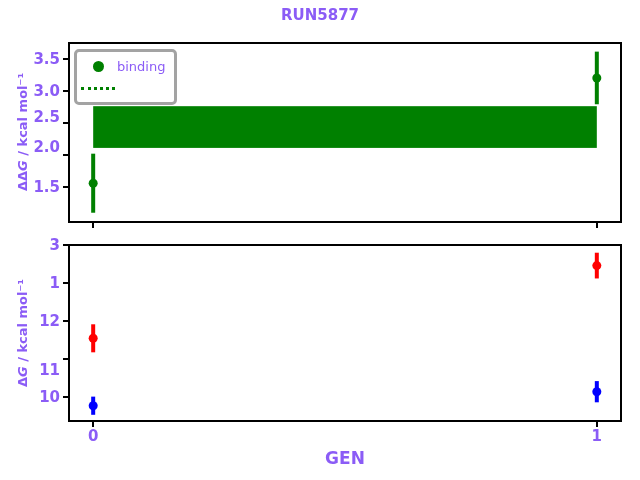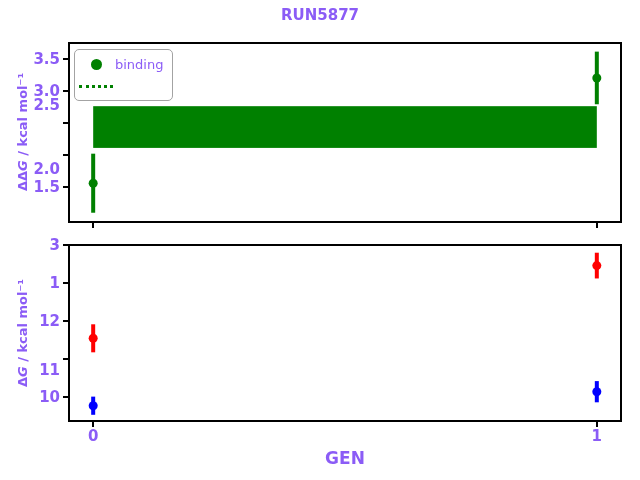--- a/index.html
+++ b/index.html
@@ -9,21 +9,21 @@
             font-size:15px;font-weight:bold;}
   .axes-svg{position:absolute;display:block;}
   .ylabel{position:absolute;font-size:13px;font-weight:bold;white-space:nowrap;
           transform:translate(-50%,-50%) rotate(-90deg);}
   .xlabel{position:absolute;font-size:17px;font-weight:bold;text-align:center;}
   .ticklabel{position:absolute;font-size:15px;font-weight:bold;line-height:16px;}
   .ylab{text-align:right;}
   .xlab{text-align:center;}
   .tickmark{position:absolute;background:#000;}
   .legend{position:absolute;background:rgba(255,255,255,0.88);
-          border:1px solid #a3a3a3;border-radius:5px;padding:3px 9px 3px 2px;}
+          border:3px solid #a3a3a3;border-radius:5px;padding:3px 9px 3px 2px;}
   .lrow{display:flex;align-items:center;height:22px;}
   .lmark{width:38px;display:flex;justify-content:center;align-items:center;flex:none;}
   .ldot{width:11px;height:11px;border-radius:50%;background:#008000;}
   .lline{width:34px;height:0;border-top:3px dotted #008000;}
   .llabel{font-size:13px;white-space:nowrap;}
   .mathlabel i{font-style:italic;}
 </style>
 </head>
 <body>
 
@@ -66,23 +66,23 @@
         <span class="lline" style="border-top-color: rgb(0, 128, 0);"></span>
         </span>
     </div>
   </div>
 
 
   <div class="xlabel" style="left:68px;top:448px;width:554px;">GEN</div>
 <div class="tickmark" style="left: 63px; top: 186.057px; width: 5px; height: 2px;"></div>
     <div class="ticklabel ylab" style="left: 20px; top: 179.057px; width: 40px;">1.5</div>
     <div class="tickmark" style="left: 63px; top: 153.965px; width: 5px; height: 2px;"></div>
-    <div class="ticklabel ylab" style="left: 20px; top: 161px; width: 40px;">2.0</div>
+    <div class="ticklabel ylab" style="left: 20px; top: 139px; width: 40px;">2.0</div>
     <div class="tickmark" style="left: 63px; top: 121.872px; width: 5px; height: 2px;"></div>
-    <div class="ticklabel ylab" style="left: 20px; top: 97px; width: 40px; text-align: right;">2.5</div>
+    <div class="ticklabel ylab" style="left: 20px; top: 109px; width: 40px; text-align: right;">2.5</div>
     <div class="tickmark" style="left: 63px; top: 89.7801px; width: 5px; height: 2px;"></div>
     <div class="ticklabel ylab" style="left: 20px; top: 82.7801px; width: 40px;">3.0</div>
     <div class="tickmark" style="left: 63px; top: 57.6879px; width: 5px; height: 2px;"></div>
     <div class="ticklabel ylab" style="left: 20px; top: 50.6879px; width: 40px;">3.5</div>
     <div class="tickmark" style="left: 92.1818px; top: 223px; width: 2px; height: 5px;"></div>
     <div class="tickmark" style="left: 595.818px; top: 223px; width: 2px; height: 5px;"></div>
     <div class="tickmark" style="left: 63px; top: 395.626px; width: 5px; height: 2px;"></div>
     <div class="ticklabel ylab" style="left: 20px; top: 388.626px; width: 40px;">10</div>
     <div class="tickmark" style="left: 63px; top: 357.753px; width: 5px; height: 2px;"></div>
     <div class="ticklabel ylab" style="left: 20px; top: 362px; width: 40px;">11</div>

